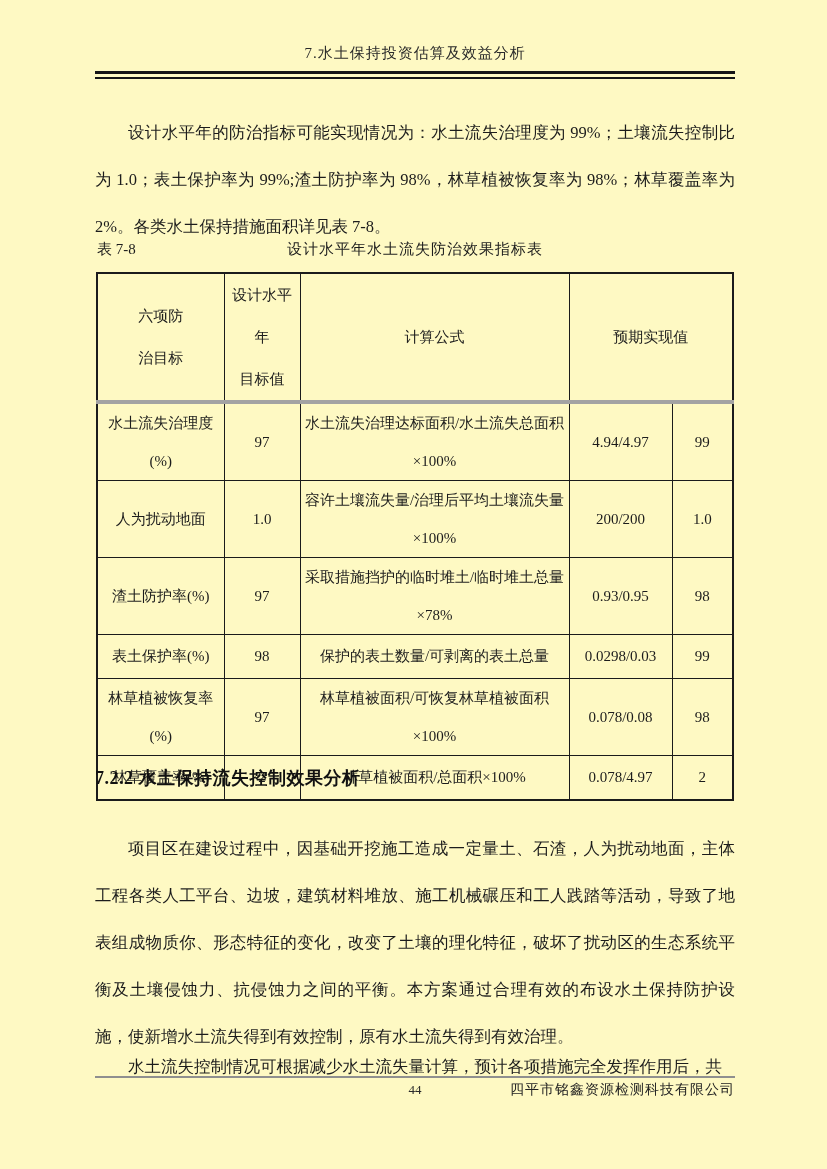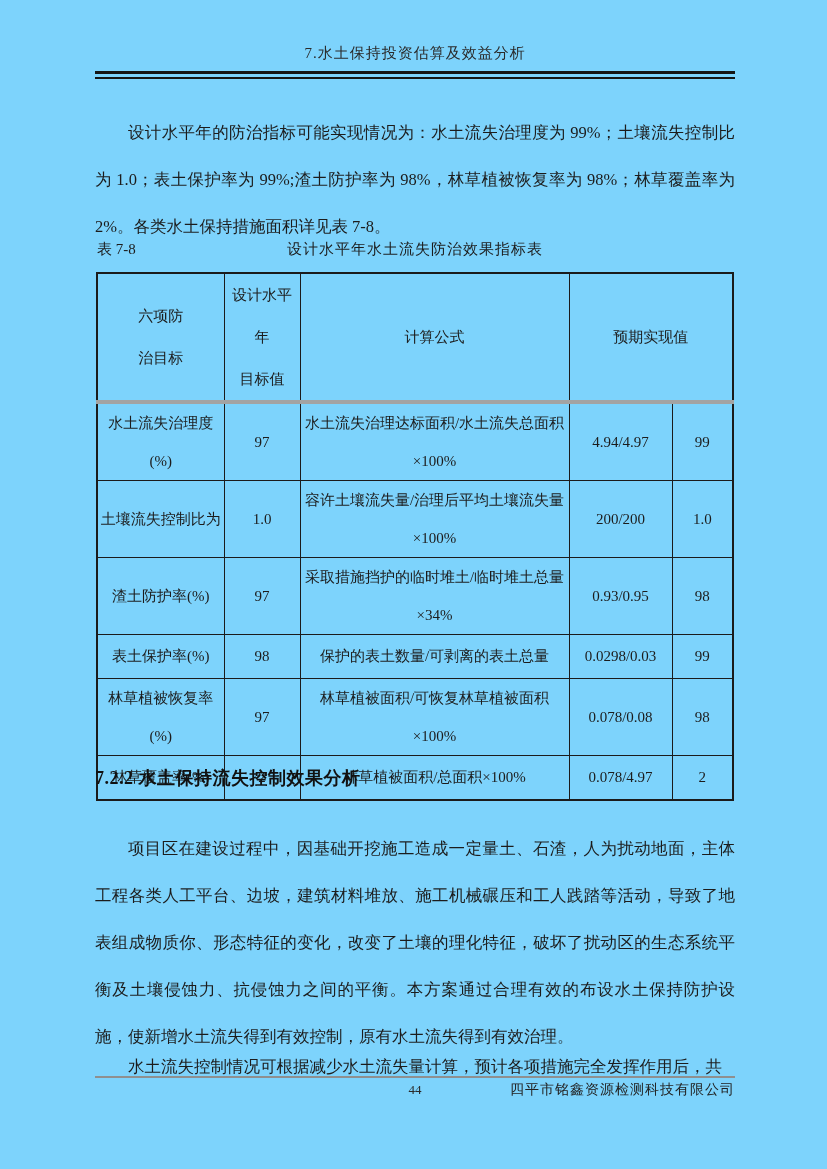--- a/index.html
+++ b/index.html
@@ -1,18 +1,18 @@
 <!DOCTYPE html>
 <html><head>
 <meta charset="utf-8">
 <style>
   html,body { margin:0; padding:0; background:#e9e9e9; }
   .page {
     position:relative; width:827px; height:1169px; margin:0 auto;
-    background:#7dd3fc; overflow:hidden;
+    background:#fef9c3; overflow:hidden;
     font-family:"Liberation Serif","DejaVu Serif",serif;
     color:#1c1c1c;
   }
   .header-title {
     position:absolute; top:44px; left:95px; width:640px;
     text-align:center; font-size:15px; letter-spacing:1px; color:#2a2a2a;
   }
   .header-rule {
     position:absolute; top:71px; left:95px; width:640px; height:3px;
     border-top:3px solid #151515; border-bottom:2px solid #151515;
@@ -94,32 +94,32 @@
     <tr class="tall">
       <td>水土流失治理度
 (%)</td>
       <td>97</td>
       <td>水土流失治理达标面积/水土流失总面积
 ×100%</td>
       <td>4.94/4.97</td>
       <td>99</td>
     </tr>
     <tr class="tall">
-      <td>土壤流失控制比为</td>
+      <td>人为扰动地面</td>
       <td>1.0</td>
       <td>容许土壤流失量/治理后平均土壤流失量
 ×100%</td>
       <td>200/200</td>
       <td>1.0</td>
     </tr>
     <tr class="tall">
       <td>渣土防护率(%)</td>
       <td>97</td>
       <td>采取措施挡护的临时堆土/临时堆土总量
-×34%</td>
+×78%</td>
       <td>0.93/0.95</td>
       <td>98</td>
     </tr>
     <tr class="short">
       <td>表土保护率(%)</td>
       <td>98</td>
       <td>保护的表土数量/可剥离的表土总量</td>
       <td>0.0298/0.03</td>
       <td>99</td>
     </tr>

